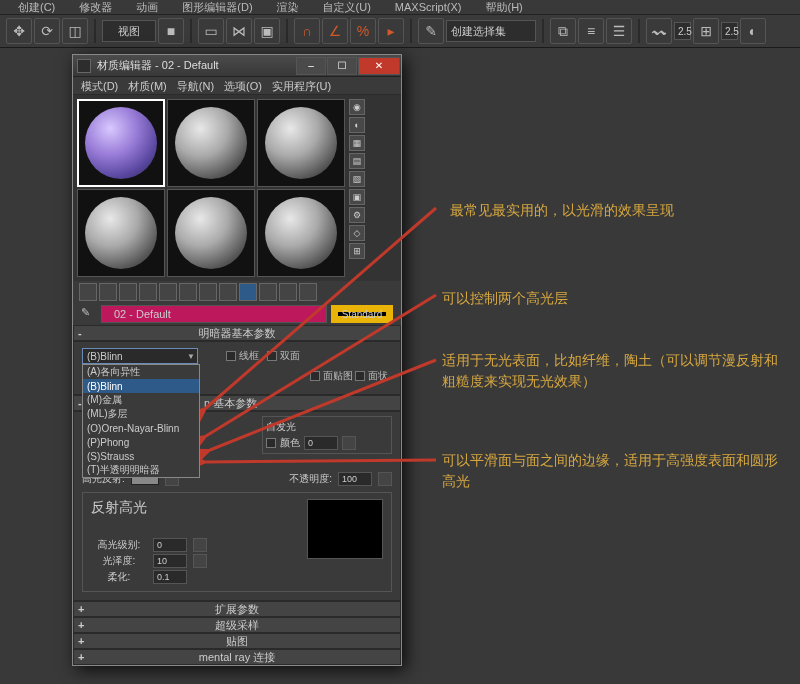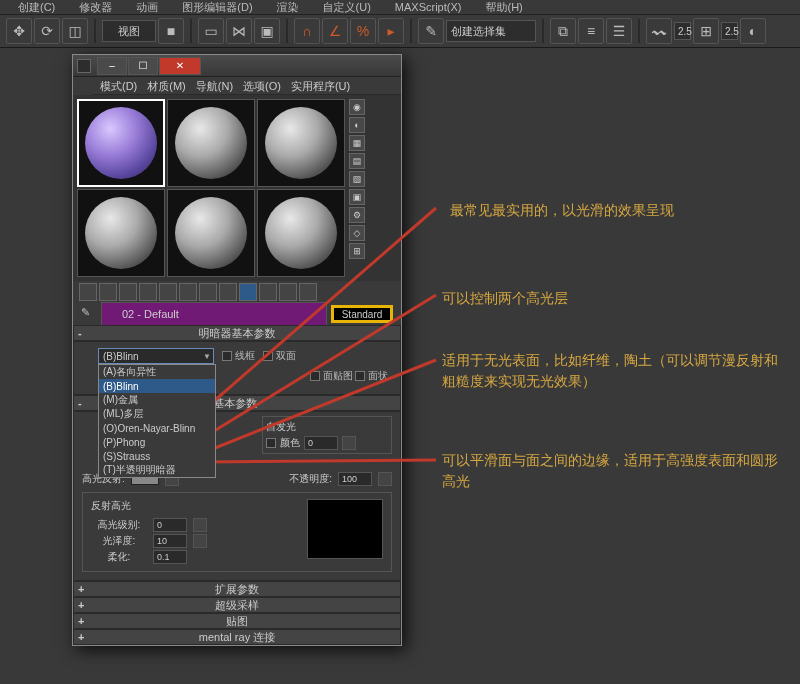--- a/index.html
+++ b/index.html
@@ -18,60 +18,60 @@
   
   
   .dialog { position: absolute; left: 72px; top: 54px; width: 330px; background: #3a3a3a; border: 1px solid #888; box-shadow: 4px 4px 16px rgba(0,0,0,0.8); }
   .titlebar { height: 22px; background: linear-gradient(to bottom,#4b4b4b,#383838); display: flex; align-items: center; color: #ddd; font-size: 11px; padding-left: 4px; border-bottom: 1px solid #222; }
   .titlebar .appicon { width: 14px; height: 14px; background: #2d2d2d; border: 1px solid #666; margin-right: 6px; }
   .titlebar .title { flex: 1; }
   .winbtns { display: flex; }
   .winbtn { width: 30px; height: 18px; margin-right: 1px; display: flex; align-items: center; justify-content: center; color: #fff; font-size: 10px; border: 1px solid #555; }
   .winbtn.min { background:#4a4a4a; } .winbtn.max { background:#4a4a4a; } .winbtn.close { background:#c0392b; width: 42px; }
   
-  .dlg-menu { height: 18px; display: flex; gap: 10px; padding: 2px 8px 0; color: #ccc; font-size: 11px; border-bottom: 1px solid #2a2a2a; align-items: center; margin-left: 19px; }
+  .dlg-menu { height: 18px; display: flex; gap: 10px; padding: 2px 8px 0; color: #ccc; font-size: 11px; border-bottom: 1px solid #2a2a2a; align-items: center; }
   
   .slots-area { display: flex; padding: 4px; background: #333; }
   .slot-grid { display: grid; grid-template-columns: repeat(3, 88px); grid-template-rows: repeat(2, 88px); gap: 2px; }
   .slot { background: #111; border: 1px solid #555; display: flex; align-items: center; justify-content: center; position: relative; }
   .slot.selected { border: 2px solid #fff; }
   .sphere { width: 72px; height: 72px; border-radius: 50%; background: radial-gradient(circle at 35% 30%, #e8e8e8 0%, #aaa 40%, #555 75%, #222 100%); }
   .sphere.purple { background: radial-gradient(circle at 35% 30%, #d8c8ff 0%, #9a7dd8 38%, #5a48a0 70%, #2a2050 100%); }
   .slot-side { width: 18px; margin-left: 4px; display: flex; flex-direction: column; gap: 2px; }
   .side-btn { width: 16px; height: 16px; background: #484848; border: 1px solid #666; font-size: 9px; display: flex; align-items: center; justify-content: center; color: #ccc; }
   
   .slot-toolbar { height: 22px; background: #3a3a3a; display: flex; align-items: center; gap: 2px; padding: 0 6px; }
   .st-btn { width: 18px; height: 18px; background: #444; border: 1px solid #666; }
   .st-blue { background: #2e5a8a; }
   
   .picker-row { height: 22px; display: flex; align-items: center; gap: 4px; padding: 2px 8px; }
   .eyedrop { width: 16px; height: 16px; color: #bbb; }
-  .name-field { flex: 1; height: 24px; background: #701a75; border: 1px solid #555; color: #ccc; font-size: 11px; padding-left: 20px; display: flex; align-items: center; }
-  .type-btn { width: 62px; height: 18px; background: #000000; border: 3px solid #eab308; font-size: 10px; display: flex; align-items: center; justify-content: center; }
+  .name-field { flex: 1; height: 18px; background: #be185d; border: 1px solid #555; color: #ccc; font-size: 11px; padding-left: 12px; display: flex; align-items: center; }
+  .type-btn { width: 62px; height: 18px; background: #000000; border: 7px solid #eab308; font-size: 10px; display: flex; align-items: center; justify-content: center; }
   
   .rollup { background: #3a3a3a; }
   .rollup-head { height: 16px; background: #444; border: 1px solid #2a2a2a; display: flex; align-items: center; justify-content: center; font-size: 11px; color: #ccc; position: relative; }
   .rollup-head .pm { position: absolute; left: 4px; font-weight: bold; }
   .rollup-body { padding: 4px 8px 8px; border: 1px solid #2a2a2a; }
   
   .shader-row { display: flex; align-items: center; gap: 8px; height: 20px; }
-  .dropdown { position: relative; width: 116px; height: 16px; background: #2a2a2a; border: 1px solid #6a8ab8; color: #ccc; font-size: 10px; display: flex; align-items: center; padding-left: 4px; margin-left: 16px; }
+  .dropdown { position: relative; width: 116px; height: 16px; background: #2a2a2a; border: 1px solid #6a8ab8; color: #ccc; font-size: 10px; display: flex; align-items: center; padding-left: 4px; }
   .dd-arrow { position: absolute; right: 2px; color: #aaa; font-size: 8px; }
   .cb-label { font-size: 10px; color: #bbb; display: flex; align-items: center; gap: 3px; }
   .cb { width: 10px; height: 10px; border: 1px solid #777; background: #2a2a2a; display: inline-block; }
   
   .dd-list { position: absolute; left: -1px; top: 15px; width: 118px; background: #3a3a3a; border: 1px solid #888; z-index: 100; }
   .dd-item { height: 14px; font-size: 10px; padding-left: 4px; color: #ccc; display: flex; align-items: center; }
   .dd-item.sel { background: #2e5a8a; color: #fff; }
   .swatch { width: 28px; height: 12px; background: #888; border: 1px solid #222; }
   .spinner { width: 34px; height: 14px; background: #2a2a2a; border: 1px solid #555; color: #ccc; font-size: 9px; display: flex; align-items: center; padding-left: 3px; }
   .mapbtn { width: 14px; height: 14px; background: #444; border: 1px solid #555; }
   
   .spec-box { border: 1px solid #555; padding: 6px 8px; margin-top: 6px; }
-  .spec-title { font-size: 10px; margin-bottom: 4px; }
+  .spec-title { font-size: 14px; margin-bottom: 20px; }
   .spec-row { display: flex; align-items: center; gap: 6px; height: 16px; font-size: 10px; justify-content: flex-start; }
   .spec-row label { width: 56px; text-align: center; }
   .spec-preview { width: 76px; height: 60px; background: #000; border: 1px solid #555; float: right; margin-left: 10px; }
   .clearfix::after { content:''; display:block; clear:both; }
   
   
   .anno { position: absolute; color: #d8a840; font-size: 14px; line-height: 1.5; }
   
   svg.arrow { position: absolute; pointer-events: none; }
 </style>
@@ -116,20 +116,21 @@
   <div class="tb-btn">〰</div>
   <div class="tb-spin">2.5</div>
   <div class="tb-btn">⊞</div>
   <div class="tb-spin">2.5</div>
   <div class="tb-btn">◐</div>
 </div>
 
 <div class="dialog">
   <div class="titlebar">
     <div class="appicon"></div>
+    <div class="title">材质编辑器 - 02 - Default</div>
     <div class="winbtns">
       <div class="winbtn min">–</div>
       <div class="winbtn max">☐</div>
       <div class="winbtn close">✕</div>
     </div>
   </div>
   <div class="dlg-menu">
     <span>模式(D)</span>
     <span>材质(M)</span>
     <span>导航(N)</span>
@@ -206,21 +207,21 @@
             <div class="dd-item">(A)各向异性</div>
             <div class="dd-item sel">(B)Blinn</div>
             <div class="dd-item">(M)金属</div>
             <div class="dd-item">(ML)多层</div>
             <div class="dd-item">(O)Oren-Nayar-Blinn</div>
             <div class="dd-item">(P)Phong</div>
             <div class="dd-item">(S)Strauss</div>
             <div class="dd-item">(T)半透明明暗器</div>
           </div>
         </div>
-        <span class="cb-label" style="">
+        <span class="cb-label" style="margin-left:20px">
             <span class="cb"></span>
             <span>线框</span>
           </span>
         <span class="cb-label">
             <span class="cb"></span>
             <span>双面</span>
           </span>
       </div>
       <div class="shader-row" style="justify-content:flex-end;gap:2px;padding-right:4px">
         <span class="cb-label">

